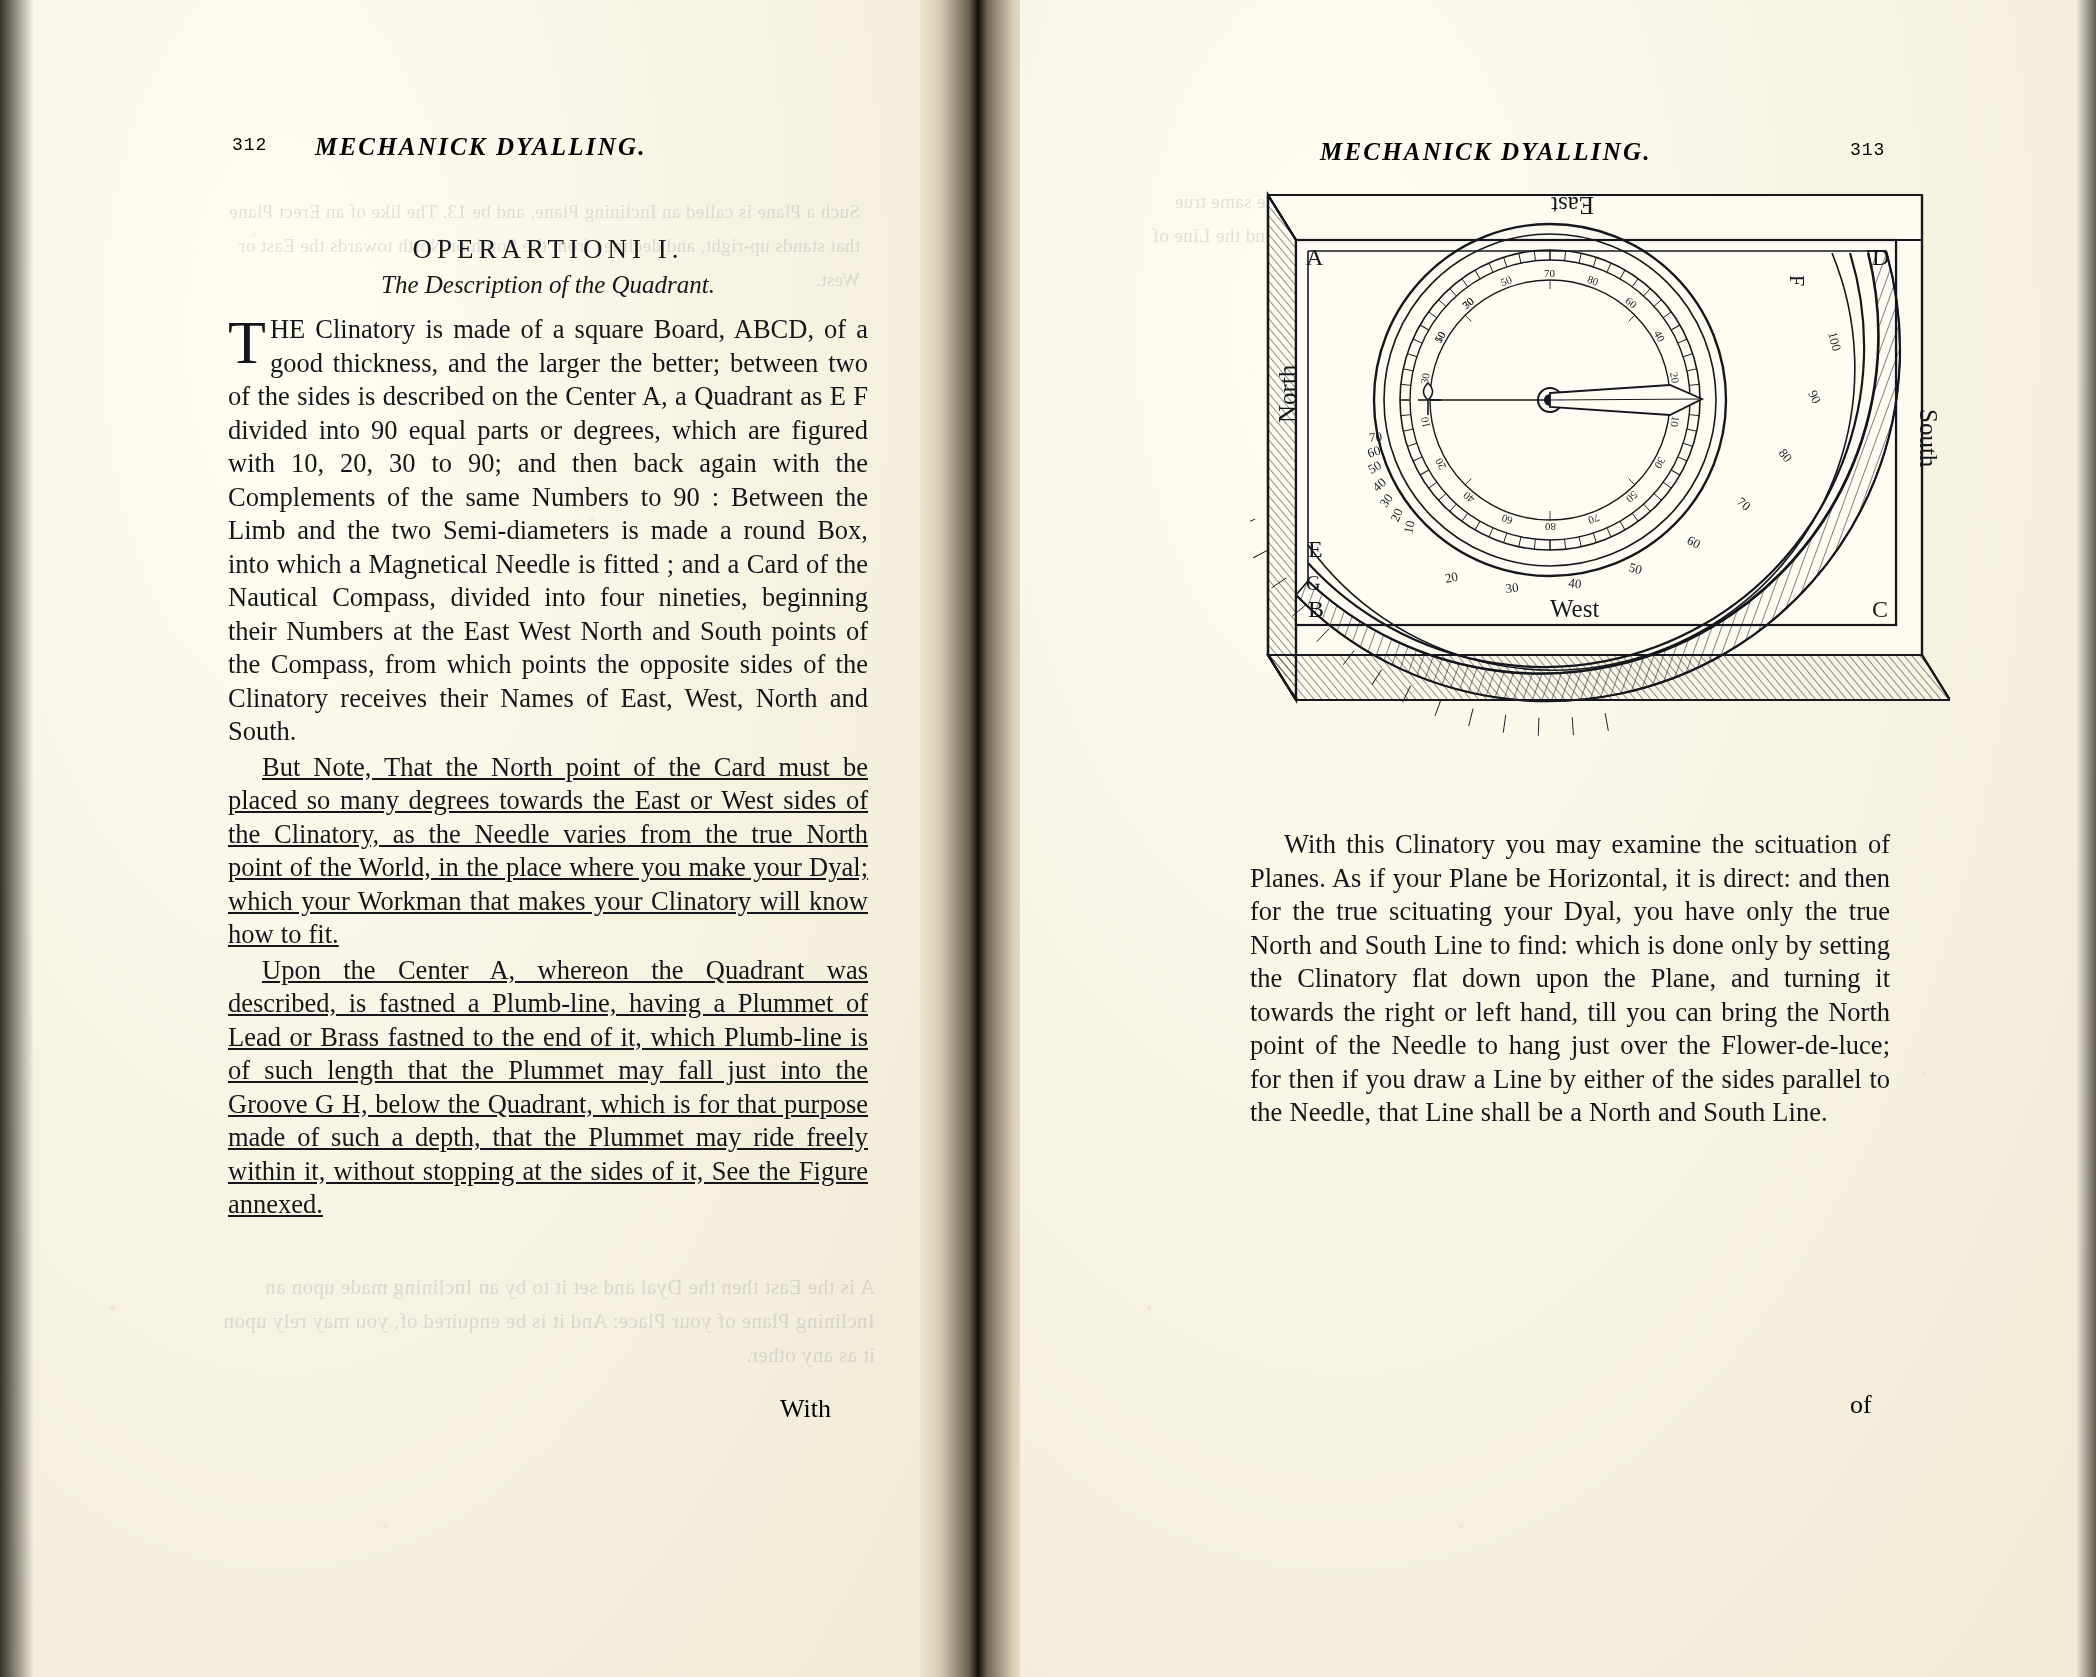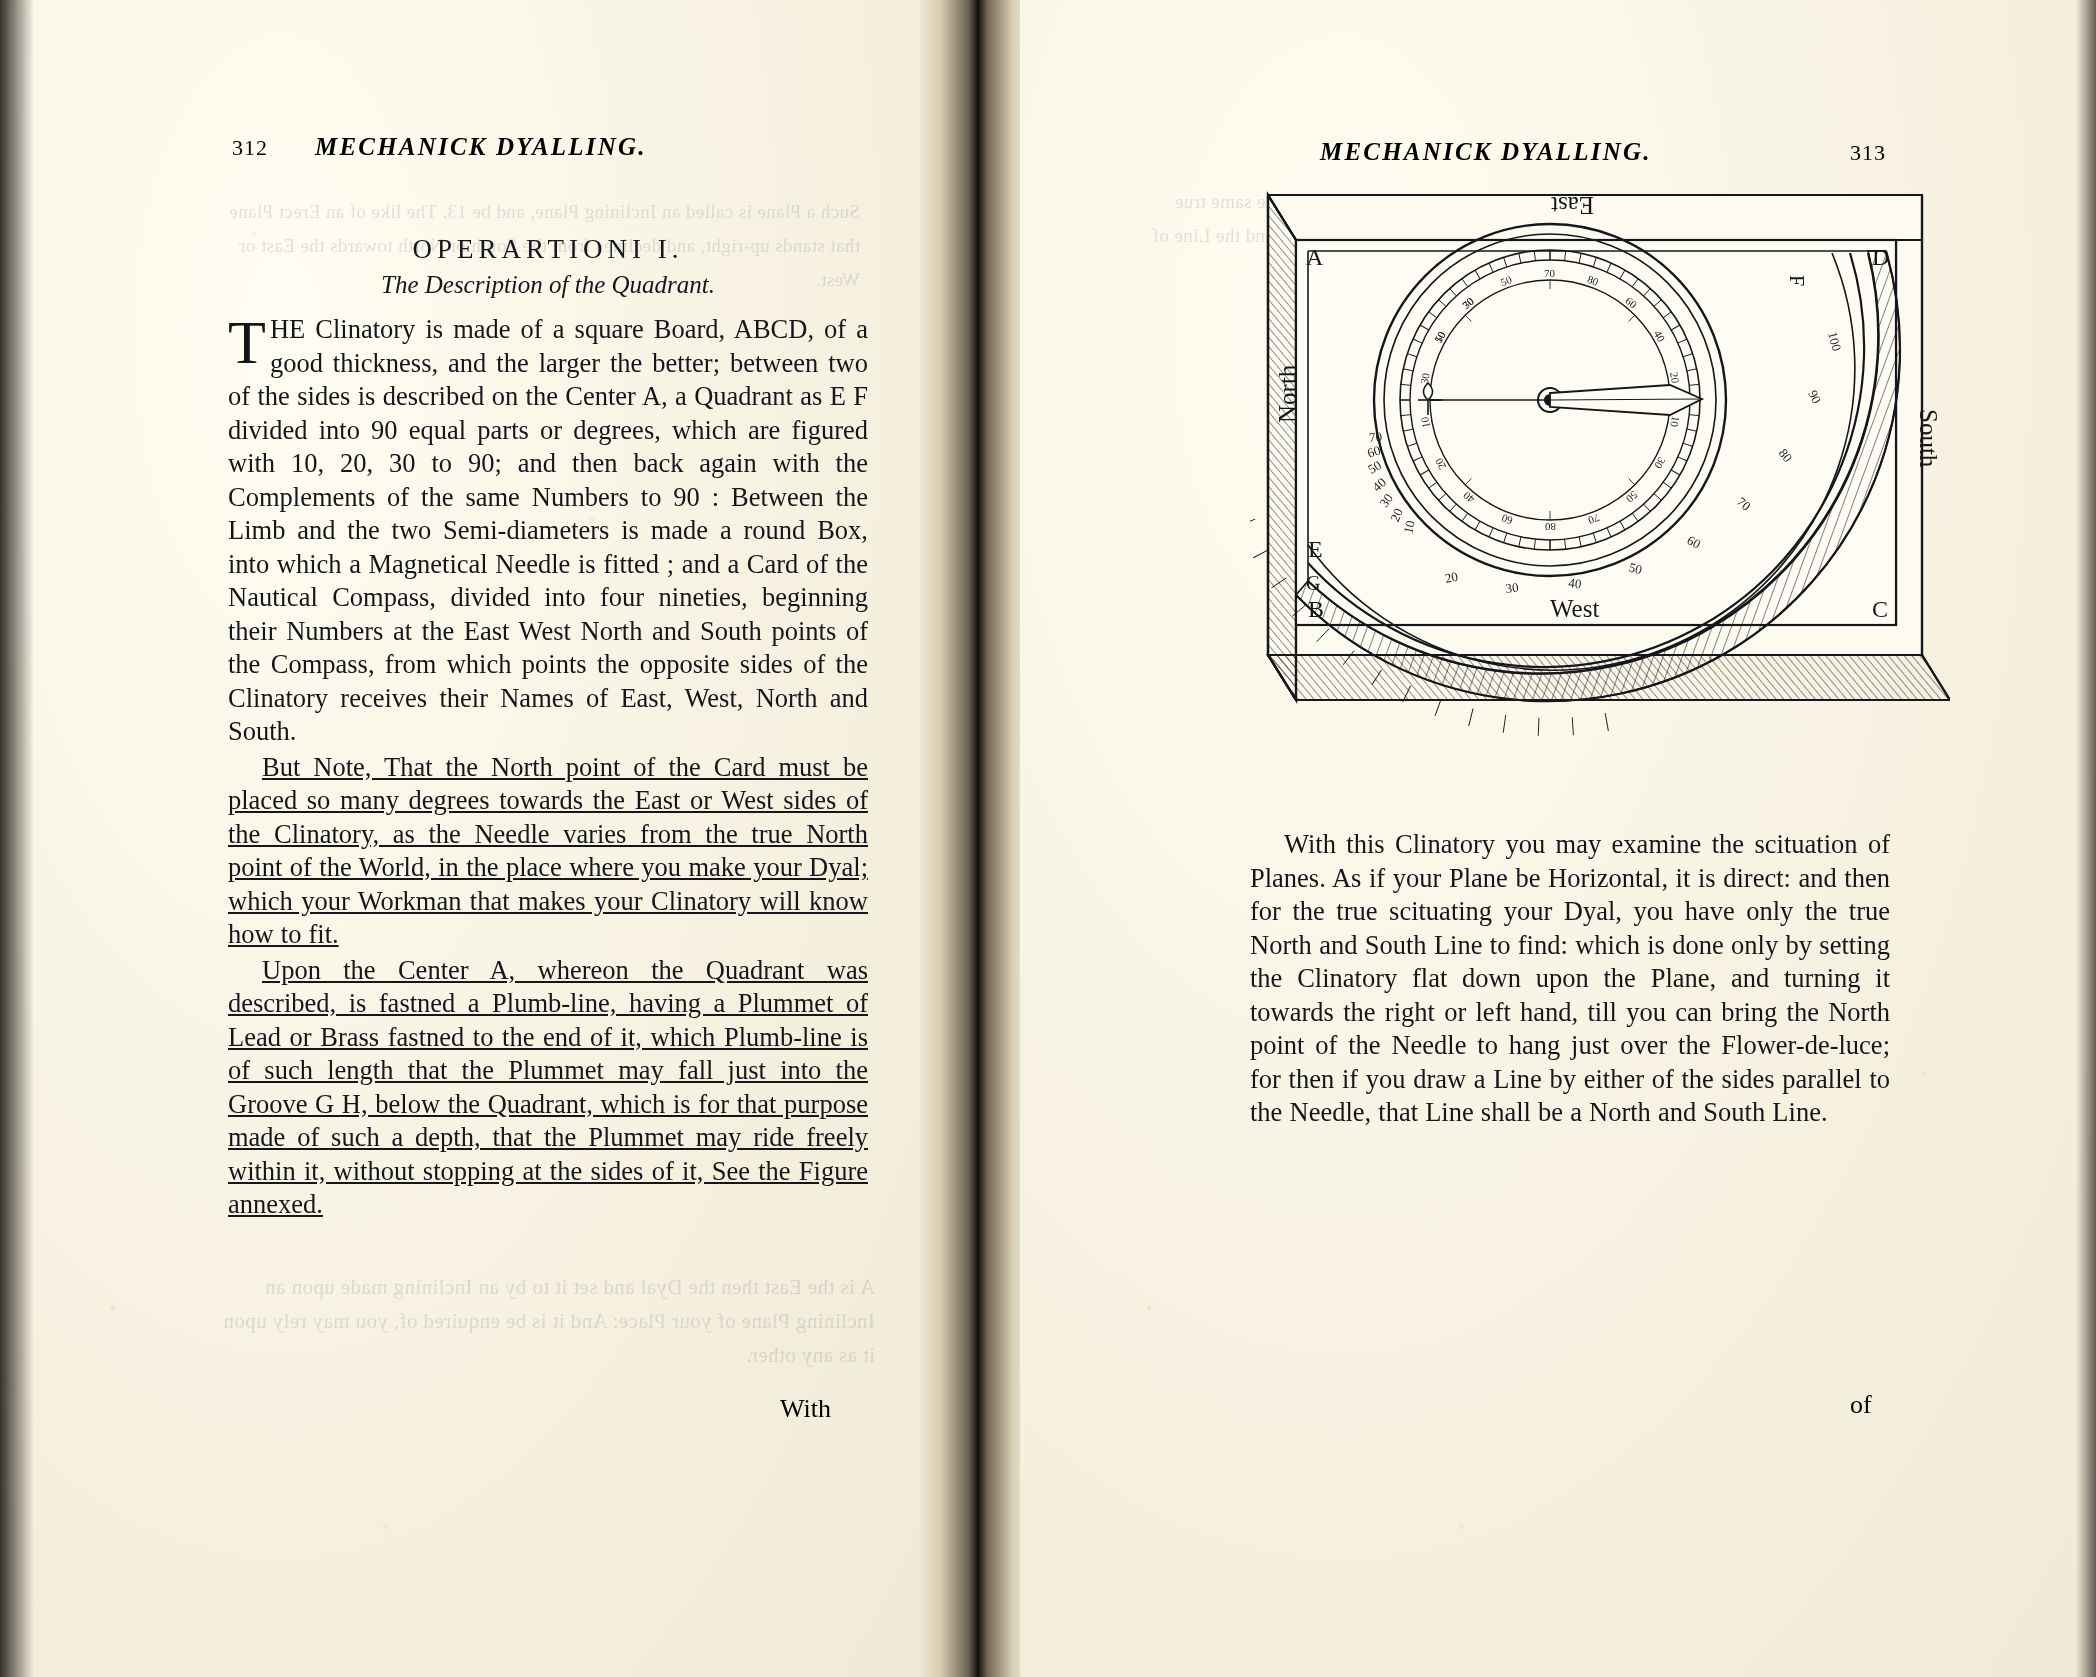--- a/index.html
+++ b/index.html
@@ -81,22 +81,23 @@
   .runhead {
     position: absolute;
     font-style: italic;
     font-weight: bold;
     letter-spacing: 2.2px;
     font-size: 25px;
     white-space: nowrap;
   }
   .folio {
     position: absolute;
-    font-size: 22px;
+    font-size: 18px;
     letter-spacing: 1px;
+    font-family: Liberation Mono, monospace;
   }
 
   .op-title {
     text-align: center;
     font-size: 27px;
     letter-spacing: 5px;
     margin: 0 0 6px 0;
     font-weight: 400;
   }
   .op-sub {

